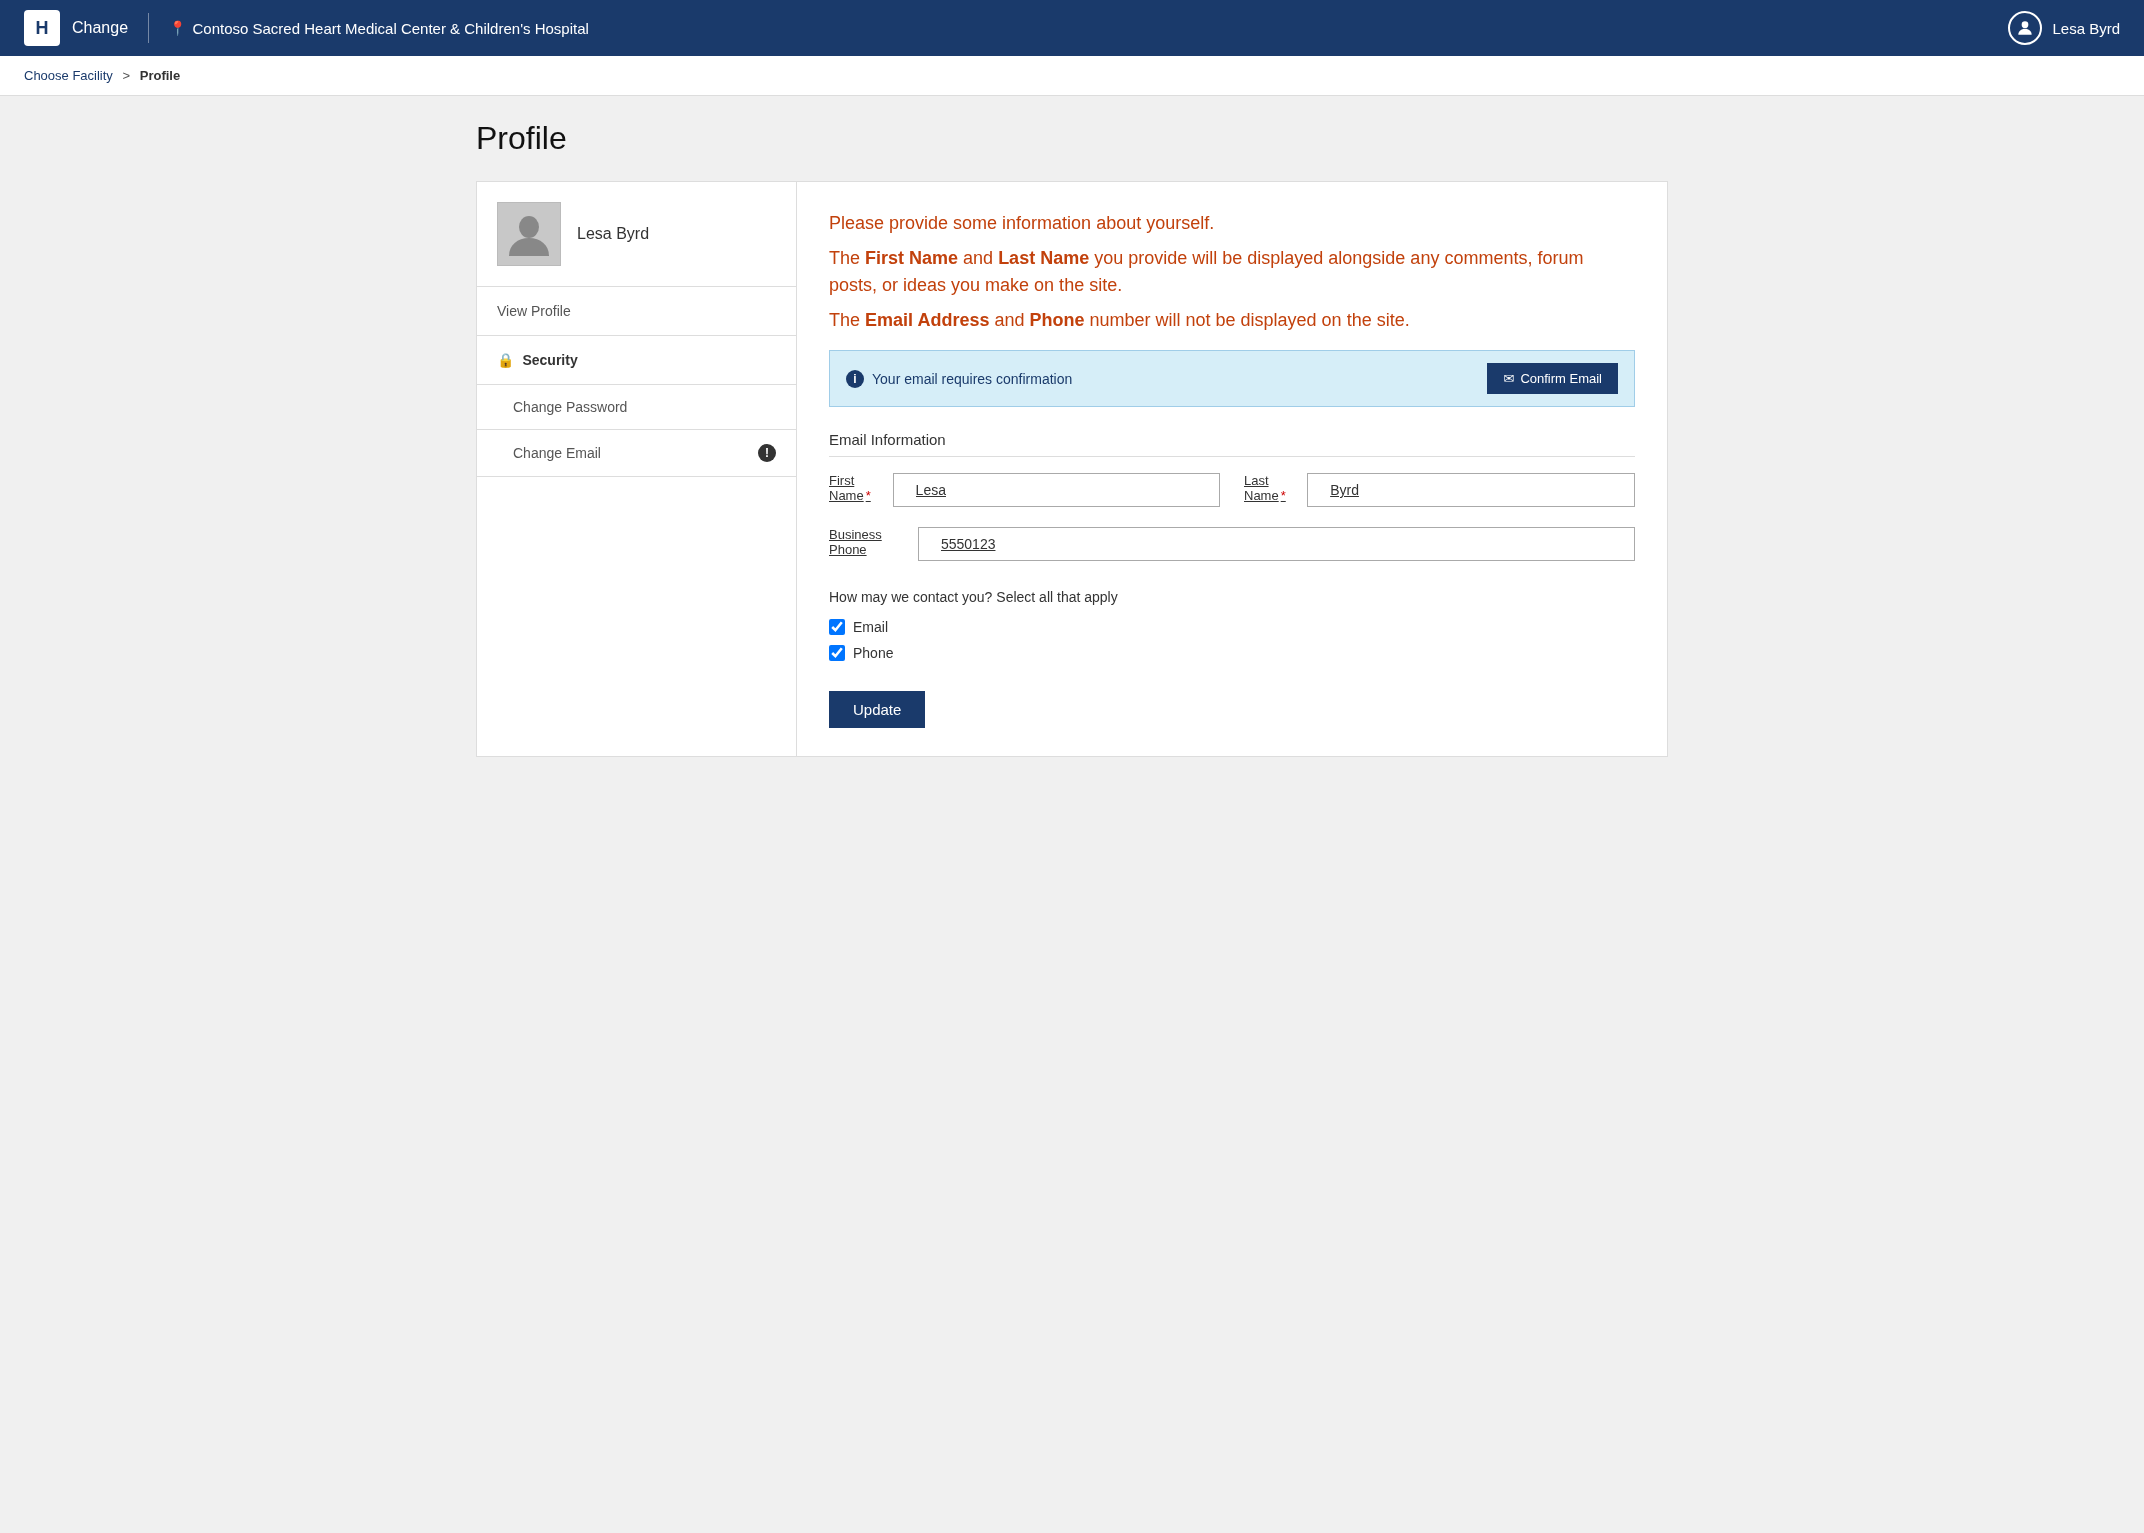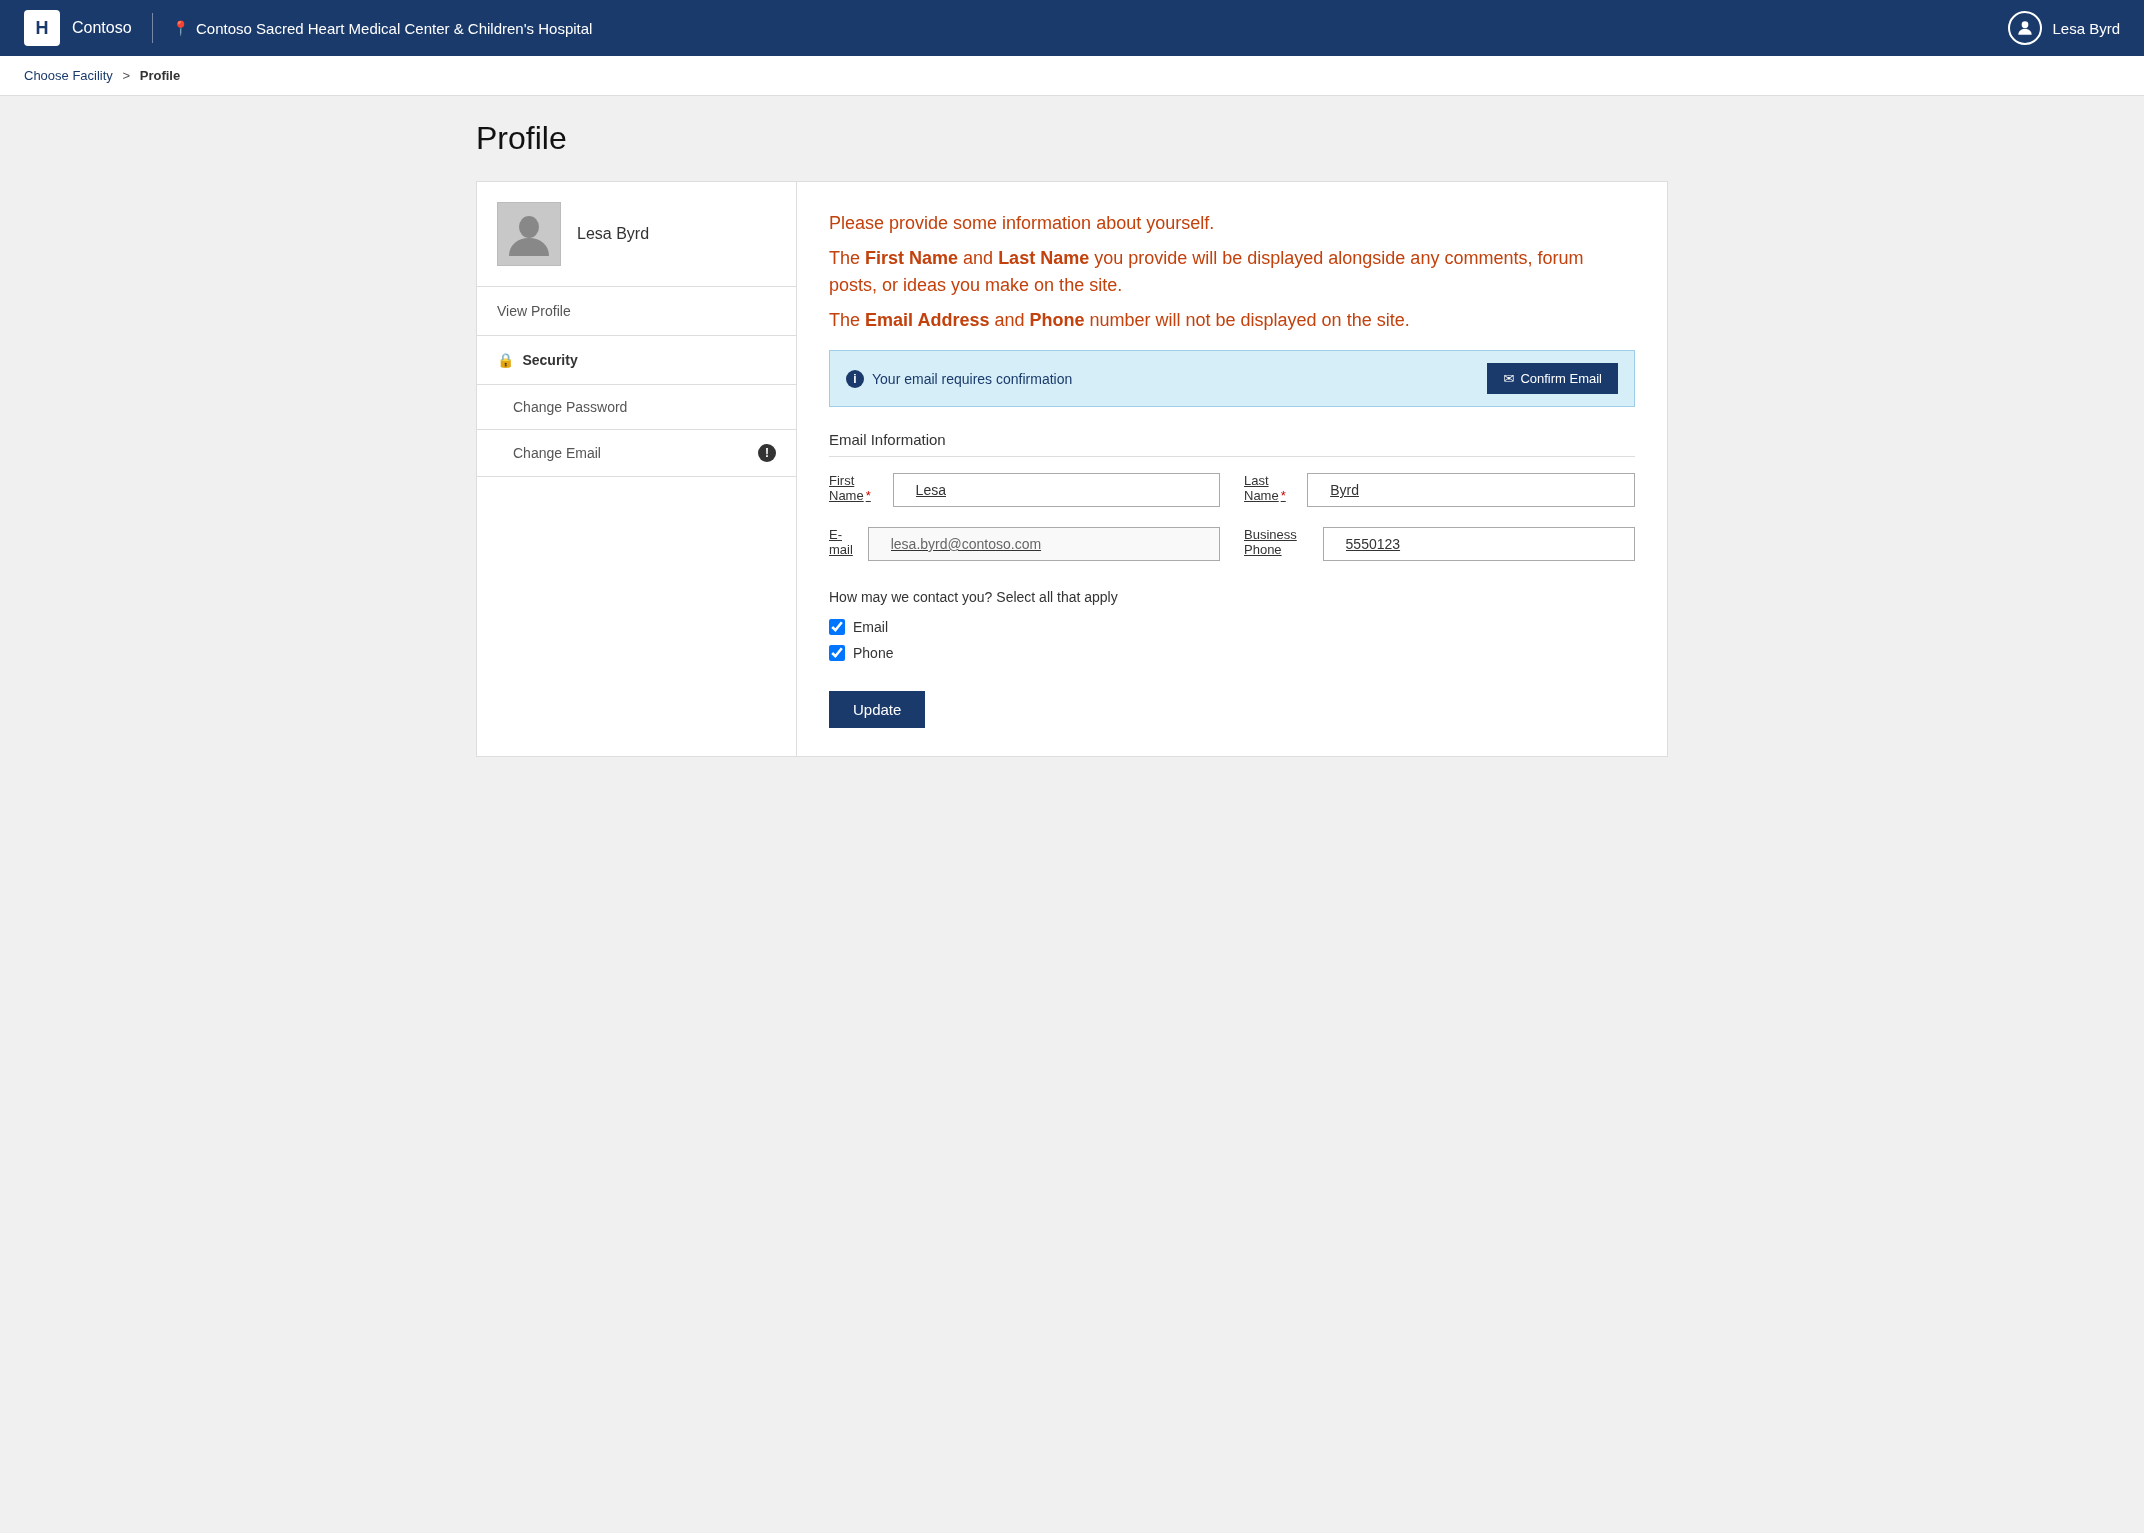--- a/index.html
+++ b/index.html
@@ -290,21 +290,21 @@
       font-weight: bold;
       flex-shrink: 0;
     }
   </style>
 </head>
 <body>
 
 <header class="header">
   <div class="header-left">
     <div class="header-logo">H</div>
-    <span style="font-size:16px;font-weight:500;">Contoso</span>
+    <span style="font-size:16px;font-weight:500;">Change</span>
     <div class="header-divider"></div>
     <div class="header-facility">
       <span style="font-size:14px;">📍</span>
       <span>Contoso Sacred Heart Medical Center &amp; Children's Hospital</span>
     </div>
   </div>
   <div class="header-right">
     <div class="user-avatar-icon">
       <svg width="20" height="20" viewBox="0 0 24 24" fill="white">
         <circle cx="12" cy="8" r="4"></circle>
@@ -389,24 +389,20 @@
         <div class="form-group">
           <label class="form-label">
             <span>Last Name</span><span class="required">*</span>
           </label>
           <input type="text" class="form-input" value="Byrd" style="">
         </div>
       </div>
 
       <div class="form-row">
         <div class="form-group">
-          <label class="form-label">E-mail</label>
-          <input type="email" class="form-input disabled-look" value="lesa.byrd@contoso.com" style="">
-        </div>
-        <div class="form-group">
           <label class="form-label">Business Phone</label>
           <input type="tel" class="form-input" value="5550123" style="">
         </div>
       </div>
 
       <div class="contact-section">
         <p class="contact-question">How may we contact you? Select all that apply</p>
 
         <div class="checkbox-row">
           <input type="checkbox" id="email-check" checked="" style="">

